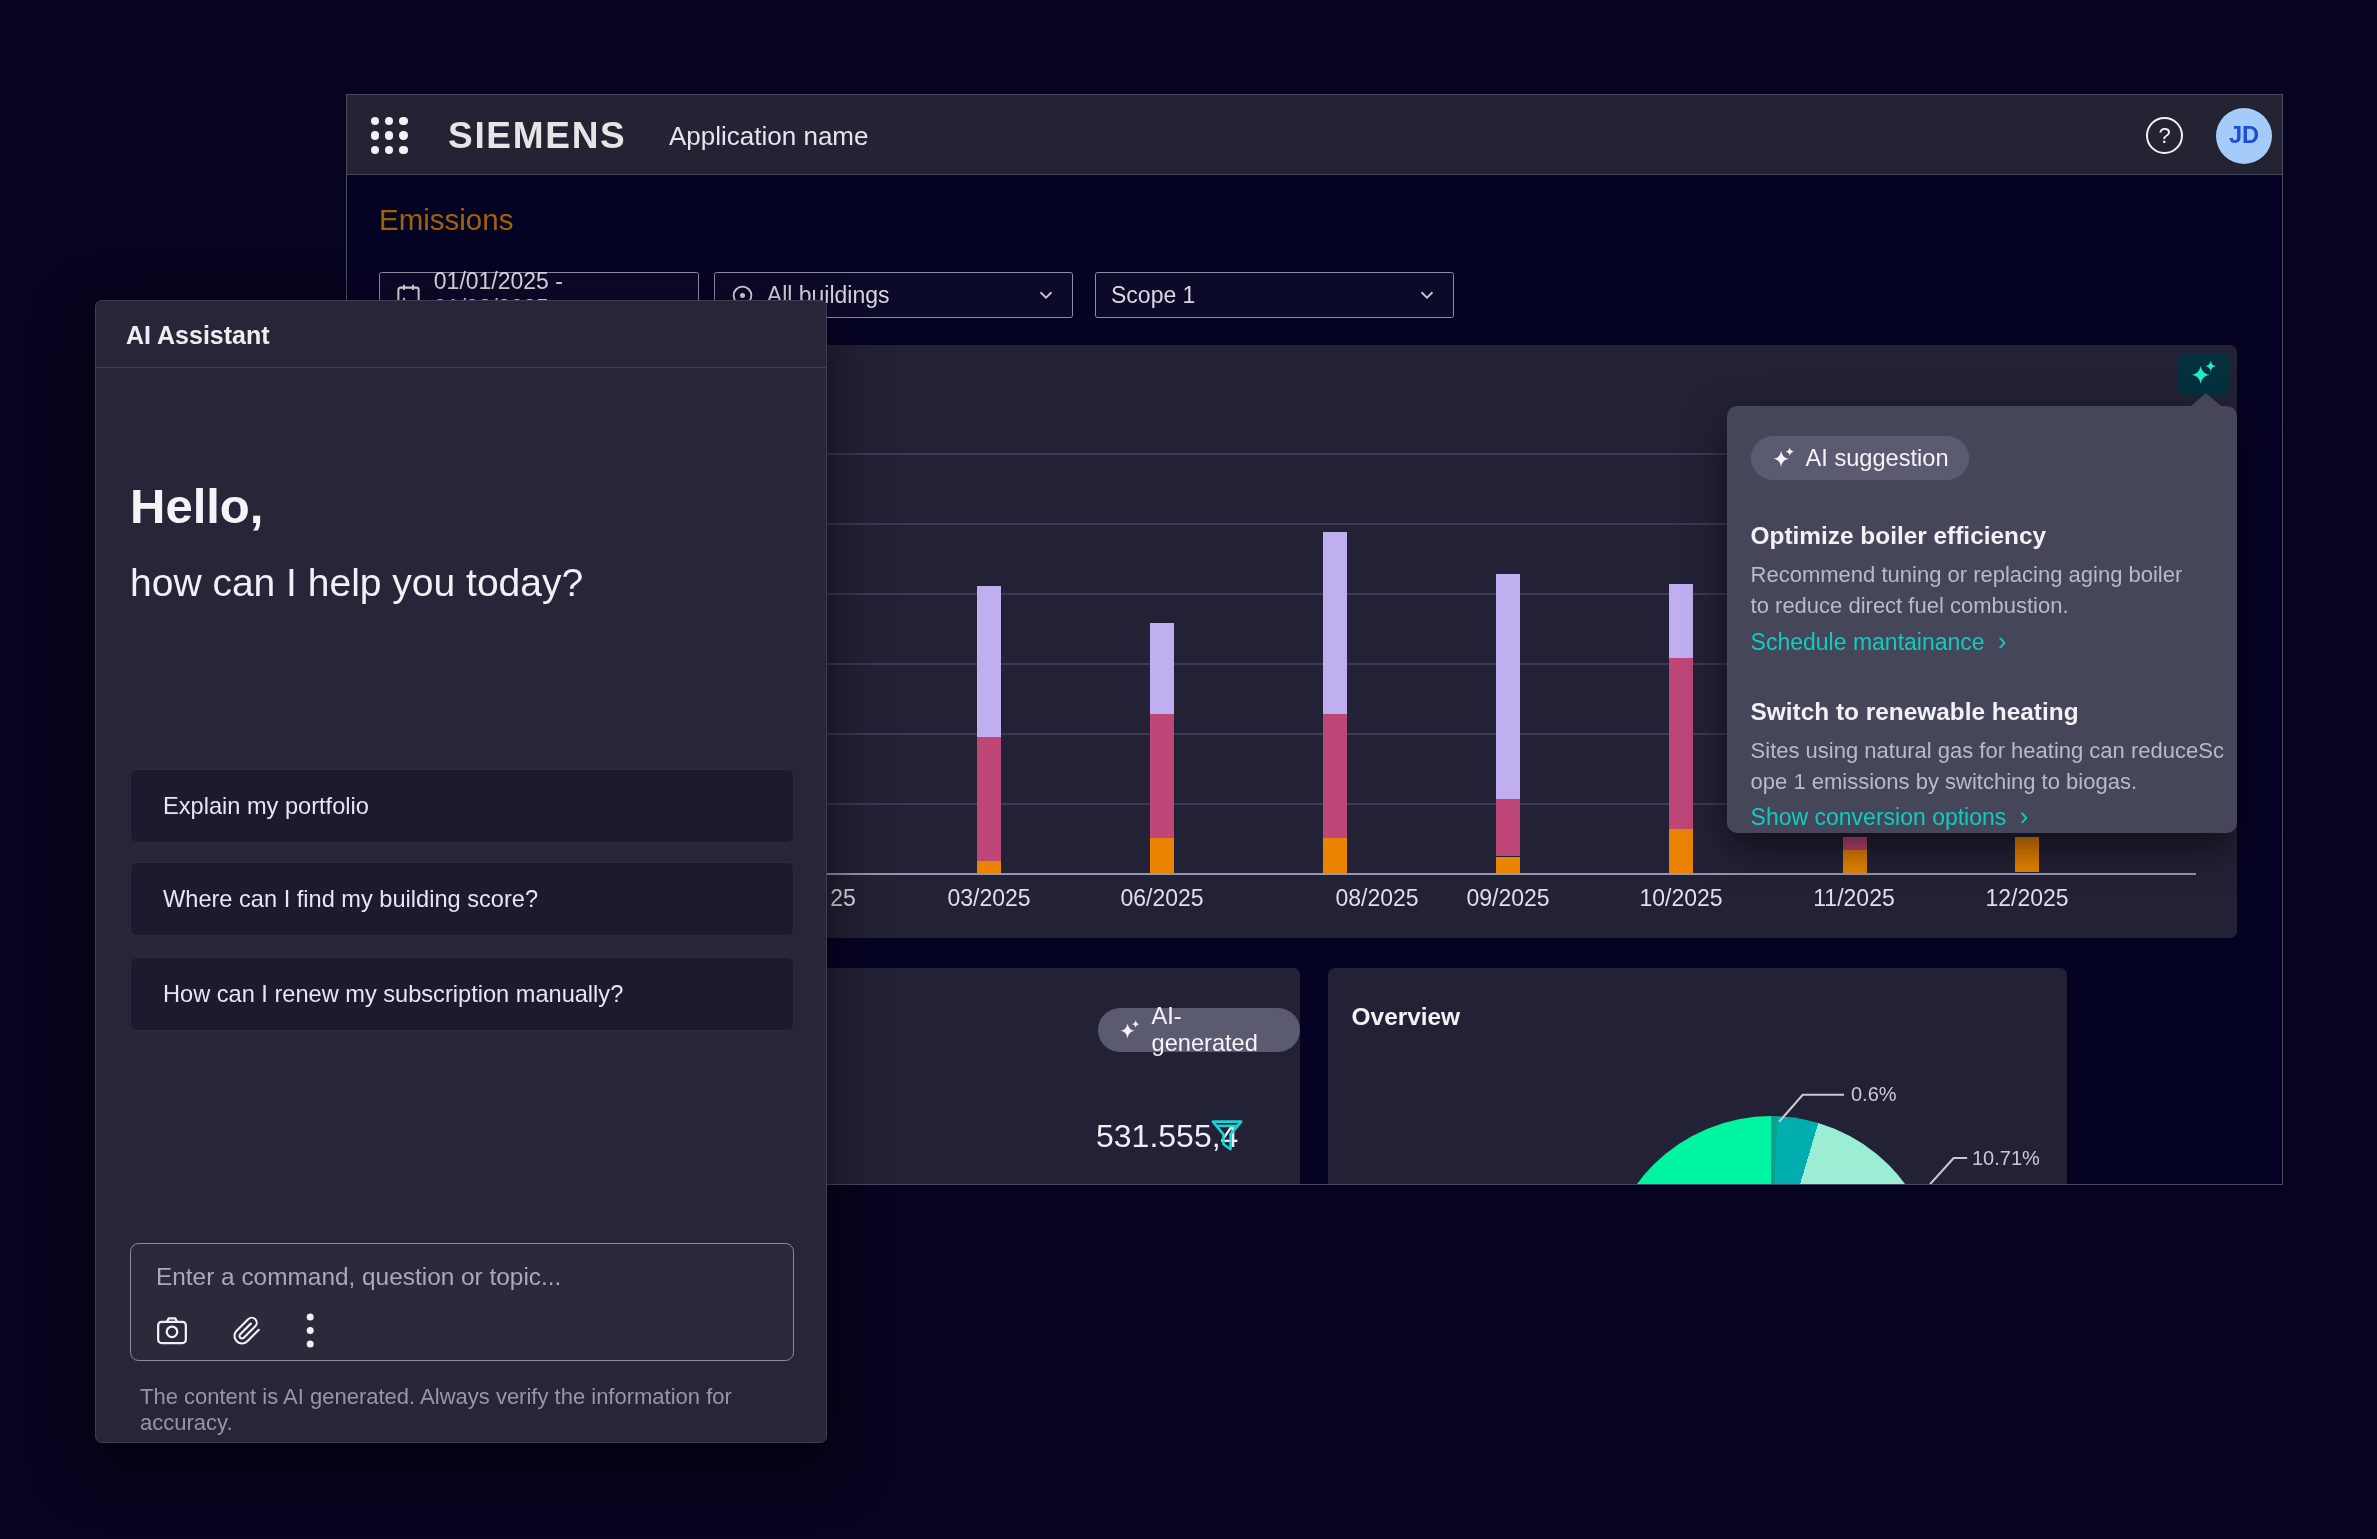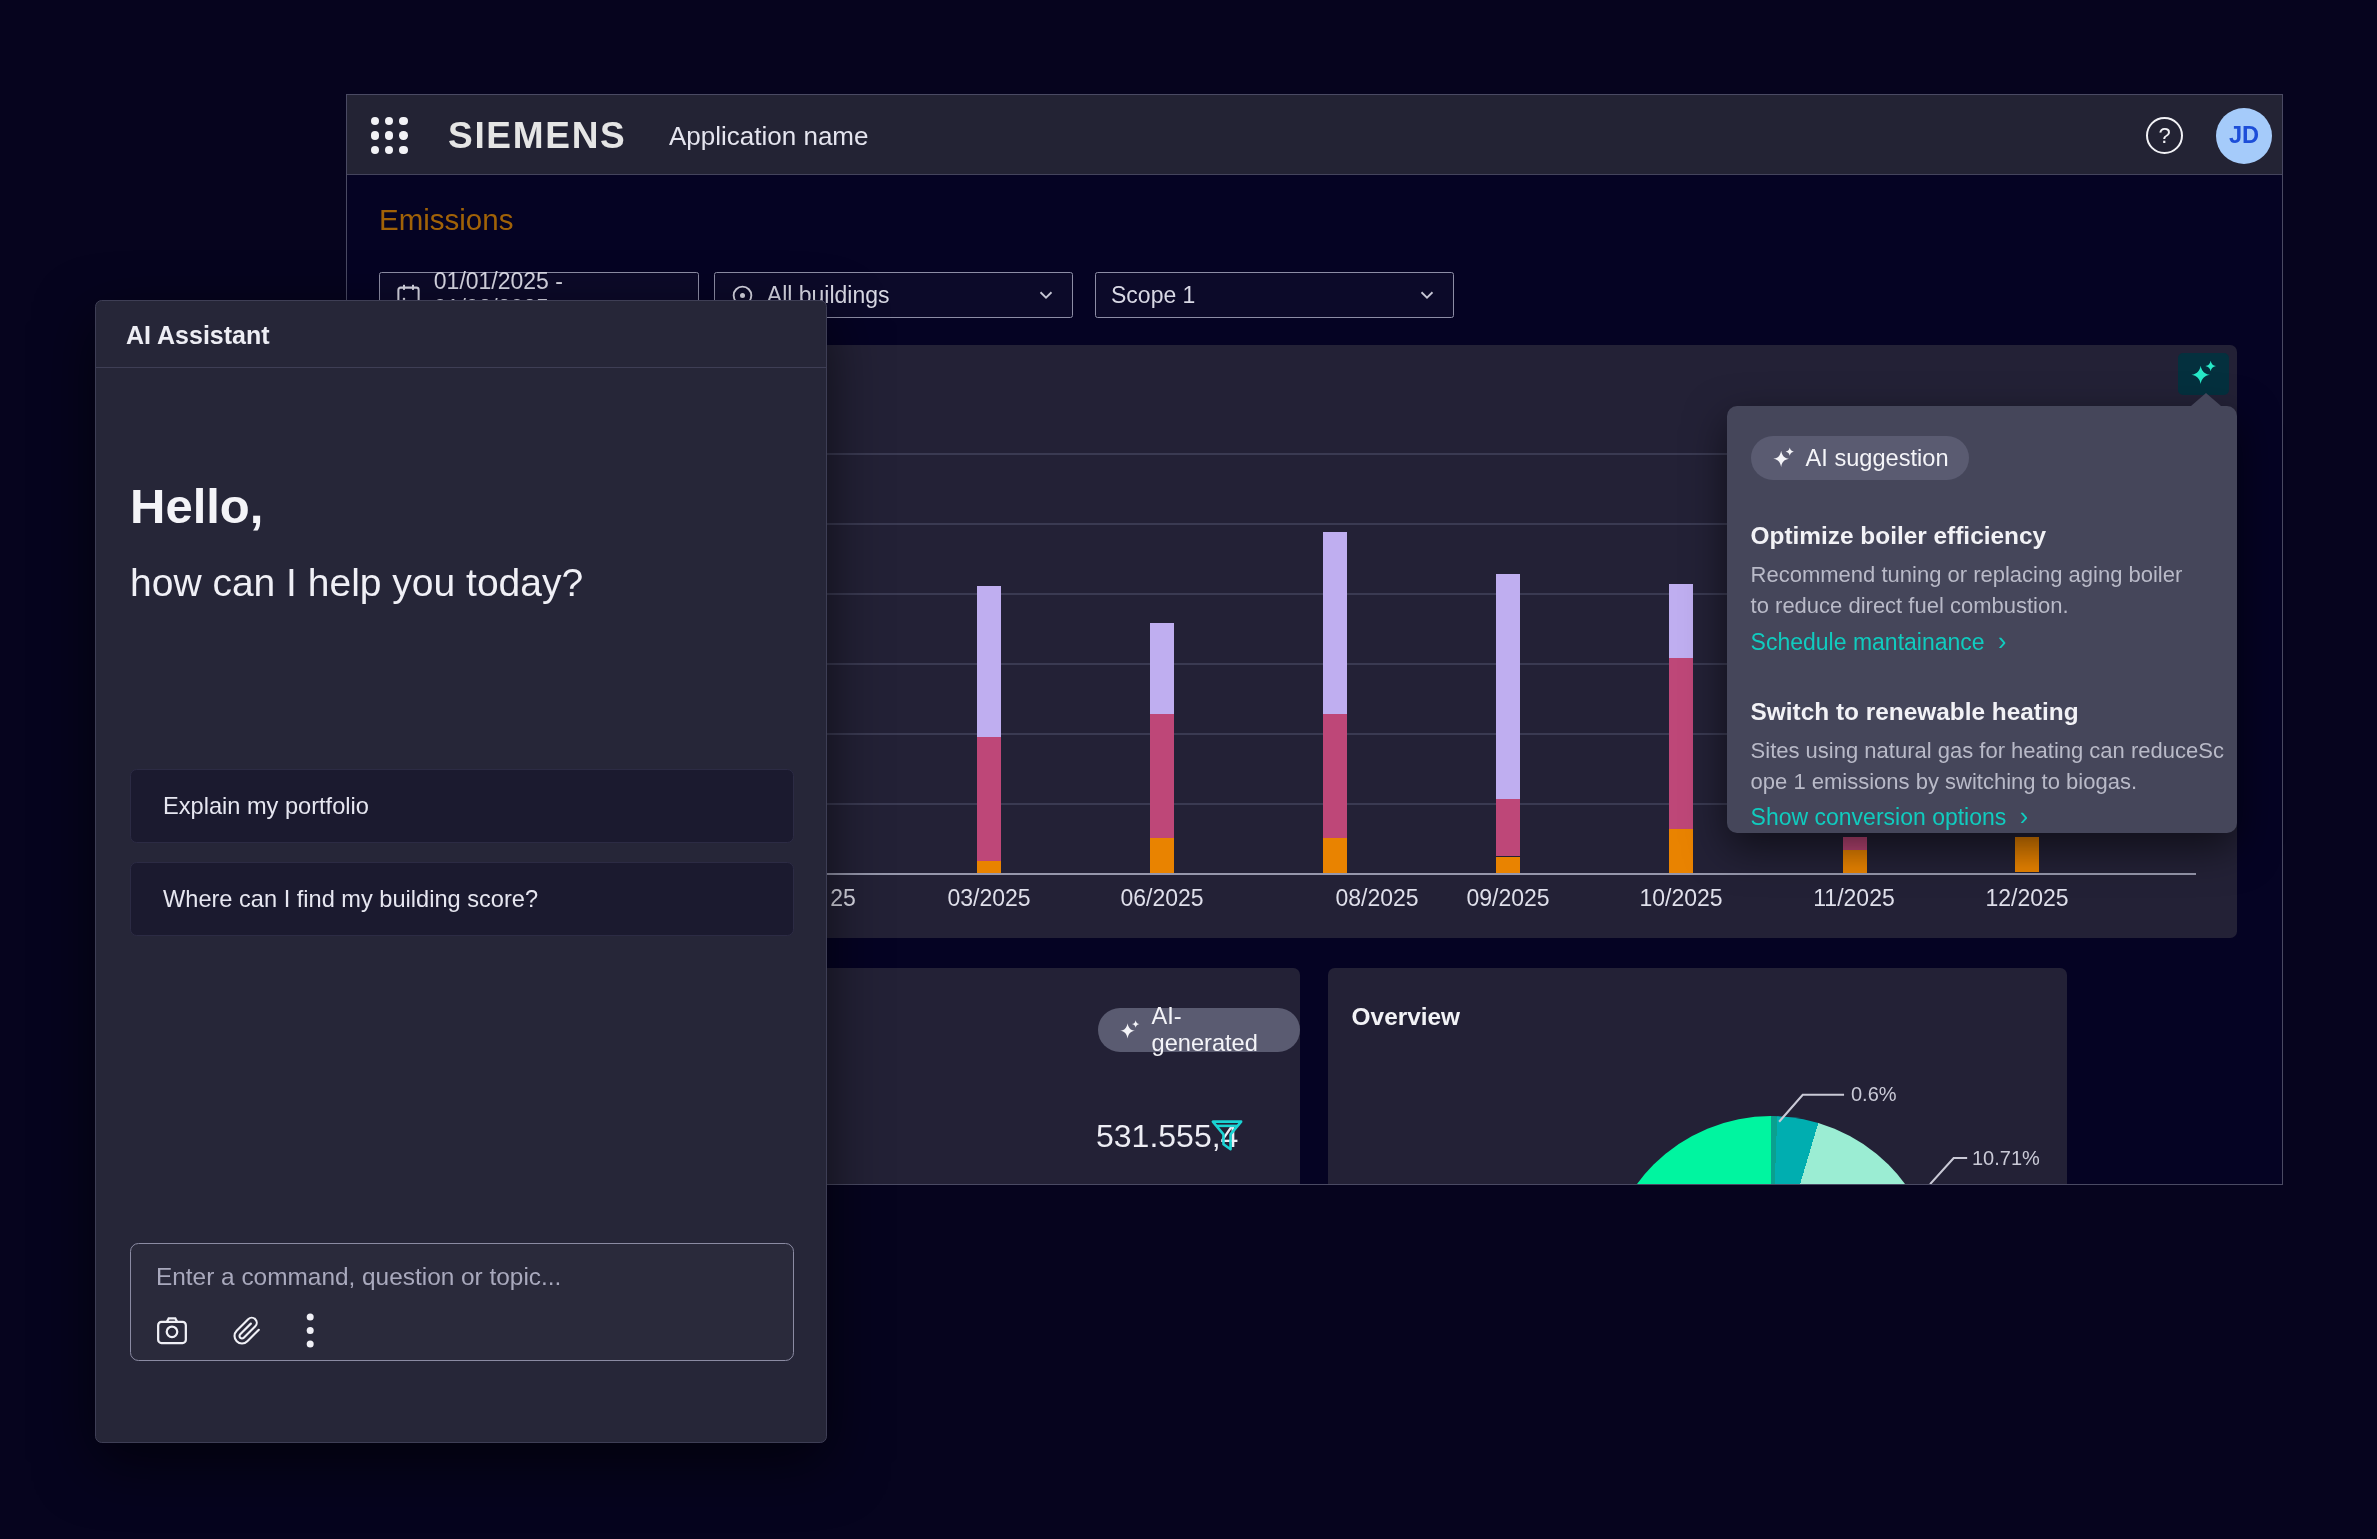--- a/index.html
+++ b/index.html
@@ -274,20 +274,21 @@
   <div class="ai-panel">
     <div class="panel-header">
       <div class="t">AI Assistant</div>
     </div>
 
     <div class="hello-bold">Hello,</div>
     <div class="hello-line">how can I help you today?</div>
 
     <div class="sugg-btn sb-1">Where can I find my building score?</div>
     <div class="sugg-btn sb-0">Explain my portfolio</div>
+    <div class="sugg-btn sb-2">How can I renew my subscription manually?</div>
 
     <div class="cmd-box">
       <div class="cmd-placeholder">Enter a command, question or topic...</div>
       <div class="cmd-icons">
         <span class="ic">
           <svg width="32" height="29" viewBox="0 0 24 22" fill="none" stroke="#F0F0F6" stroke-width="1.7">
             <rect x="1.5" y="4.5" width="21" height="16" rx="2.5"></rect>
             <path d="M8 4.5 L9.5 1.8 H14.5 L16 4.5"></path>
             <circle cx="12" cy="12" r="4"></circle>
           </svg>
@@ -299,16 +300,17 @@
         </span>
         <span class="ic">
           <svg width="8.4" height="35" viewBox="0 0 6 26">
             <circle cx="3" cy="3" r="2.6" fill="#F0F0F6"></circle>
               <circle cx="3" cy="13" r="2.6" fill="#F0F0F6"></circle>
               <circle cx="3" cy="23" r="2.6" fill="#F0F0F6"></circle>
           </svg>
         </span>
       </div>
     </div>
+    <div class="disclaimer">The content is AI generated. Always verify the information for accuracy.</div>
   </div>
 
 </div>
 
 
 </body></html>

